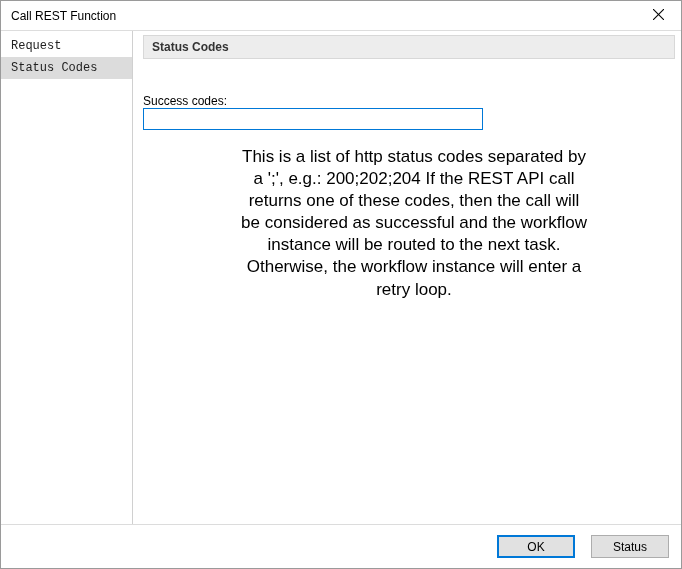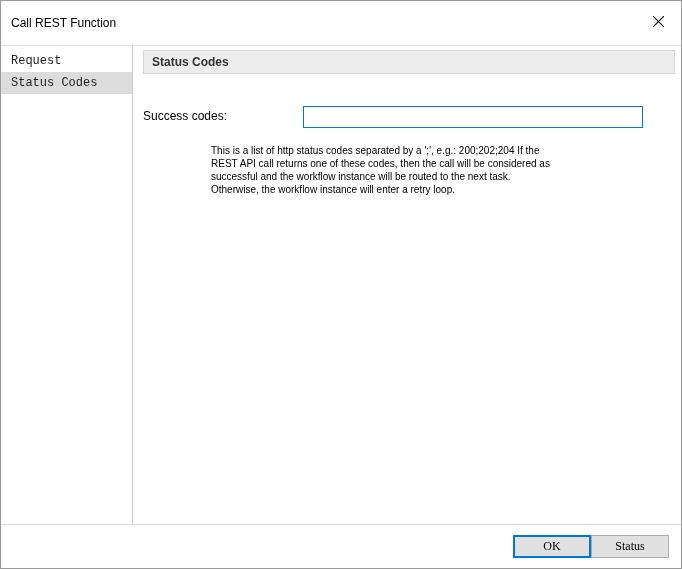--- a/index.html
+++ b/index.html
@@ -13,21 +13,21 @@
   .dialog {
     width: 682px;
     height: 569px;
     border: 1px solid #9a9a9a;
     display: flex;
     flex-direction: column;
     background: #fff;
     position: relative;
   }
   .titlebar {
-    height: 45px;
+    height: 30px;
     display: flex;
     align-items: center;
     padding-left: 10px;
     border-bottom: 1px solid #ddd;
     background: #fff;
   }
   .titlebar-title {
     flex: 1;
     font-size: 12px;
   }
@@ -71,55 +71,56 @@
     border: 1px solid #d8d8d8;
     padding: 4px 8px;
     font-weight: bold;
     font-size: 12px;
     color: #333;
   }
   .form-row {
     display: flex;
     align-items: flex-start;
     margin-top: 32px;
+    flex-direction: column;
   }
   .form-label {
     width: 160px;
     padding-top: 3px;
   }
   .form-field {
     flex: 1;
   }
   .text-input {
     width: 340px;
     height: 22px;
     border: 1px solid #0078d7;
     outline: none;
     padding: 2px 4px;
     font-family: inherit;
     font-size: 12px;
   }
   .help-text {
     margin-top: 16px;
-    margin-left: 68px;
+    margin-left: 96px;
     width: 350px;
-    font-size: 10px;
+    font-size: 17px;
     line-height: 1.3;
     color: #000;
+    text-align: center;
   }
   .button-bar {
     height: 44px;
     display: flex;
     align-items: center;
     justify-content: flex-end;
-    gap: 0;
+    gap: 16px;
     padding: 0 12px;
     border-top: 1px solid #dcdcdc;
     background: #fff;
-    font-family: Liberation Serif, serif;
   }
   .btn {
     width: 78px;
     height: 23px;
     border: 1px solid #adadad;
     background: #e1e1e1;
     font-family: inherit;
     font-size: 12px;
     cursor: pointer;
     padding: 0;

